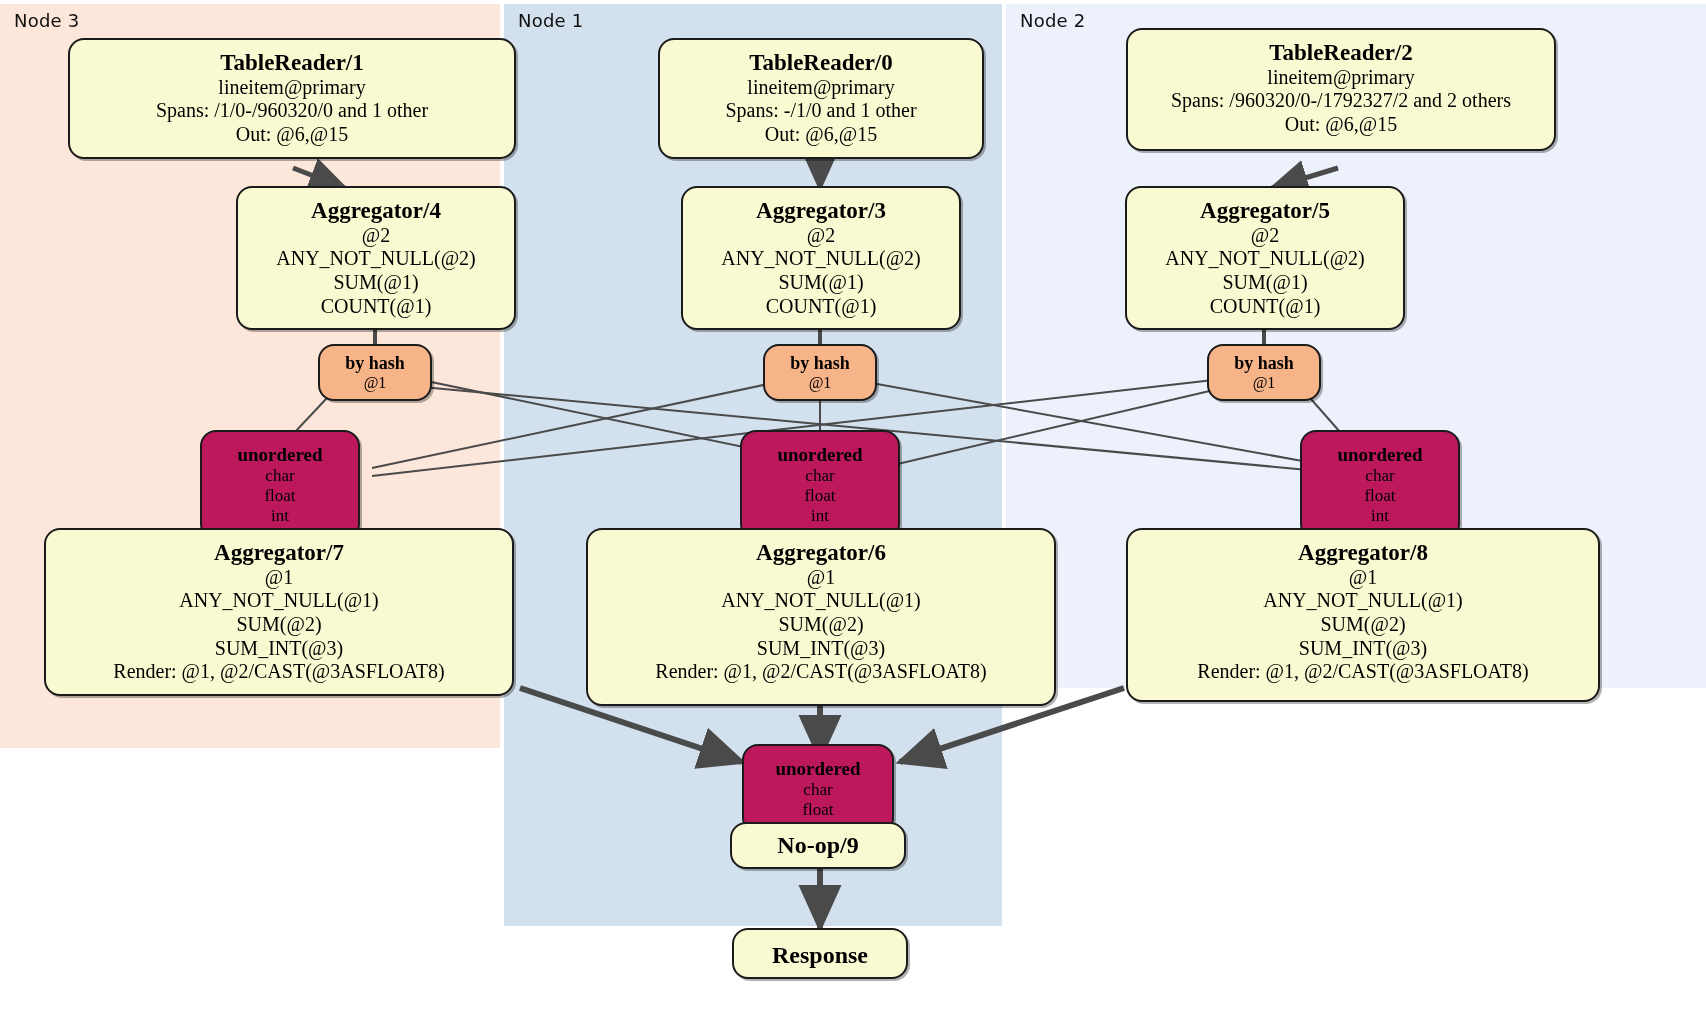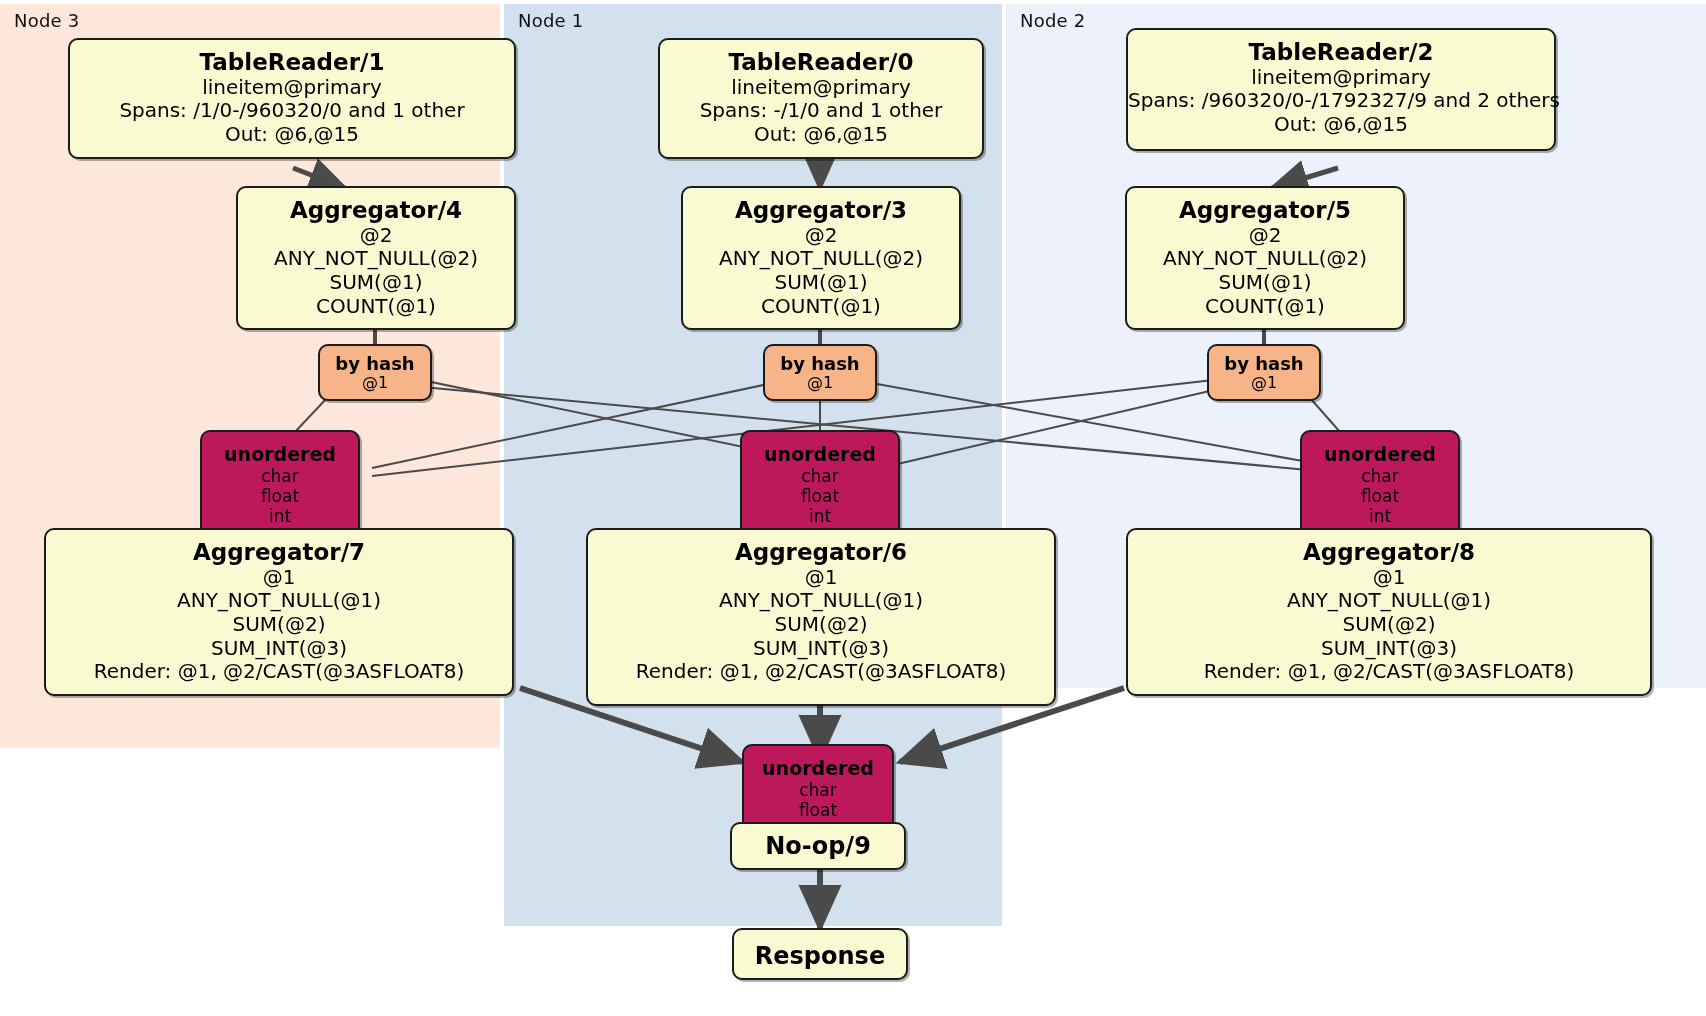--- a/index.html
+++ b/index.html
@@ -4,22 +4,22 @@
 <style>
   html,body{margin:0;padding:0;background:#ffffff;}
   body{width:1706px;height:1016px;overflow:hidden;
        font-family:"DejaVu Sans","Liberation Sans",sans-serif;}
   #stage{position:relative;width:1706px;height:1016px;}
 
   .panel{position:absolute;box-sizing:border-box;}
   .panel-label{position:absolute;font-size:18px;color:#111;letter-spacing:.2px;}
 
   .node{position:absolute;box-sizing:border-box;text-align:center;
-        border:2px solid #1b1b1b;border-radius:10px;
-        box-shadow:2px 2px 0 rgba(0,0,0,.30);}
+        border:2px solid #1b1b1b;border-radius:16px;
+        box-shadow:2px 2px 0 rgba(0,0,0,.30);font-family:Liberation Serif, serif;}
   .proc{background:#FAFAD2;}
   .router{background:#be185d;border-color:#1b1b1b;}
   .hash{background:#F7B488;border-color:#1b1b1b;}
 
   .n-title{font-weight:bold;font-size:23px;color:#000;line-height:1.12;}
   .n-line{font-size:20px;color:#000;line-height:1.18;white-space:nowrap;}
   .r-title{font-weight:bold;font-size:19px;color:#000;line-height:1.15;}
   .r-line{font-size:17px;color:#000;line-height:1.18;}
   .h-title{font-weight:bold;font-size:18px;color:#000;line-height:1.1;}
   .h-line{font-size:16px;color:#000;line-height:1.1;}
@@ -88,21 +88,21 @@
   <div class="node proc nodebox" id="tr0" style="left: 658px; top: 38px; width: 326px; padding-top: 10px; padding-bottom: 10px;">
     <div class="n-title">TableReader/0</div>
     <div class="n-line">lineitem@primary</div>
     <div class="n-line">Spans: -/1/0 and 1 other</div>
     <div class="n-line">Out: @6,@15</div>
   </div>
 
   <div class="node proc nodebox" id="tr2" style="left: 1126px; top: 28px; width: 430px; padding-top: 10px; padding-bottom: 12px;">
     <div class="n-title">TableReader/2</div>
     <div class="n-line">lineitem@primary</div>
-    <div class="n-line">Spans: /960320/0-/1792327/9 and 2 others</div>
+    <div class="n-line">Spans: /960320/0-/1792327/2 and 2 others</div>
     <div class="n-line">Out: @6,@15</div>
   </div>
 
   <div class="node proc nodebox" id="agg4" style="left: 236px; top: 186px; width: 280px; padding-top: 10px; padding-bottom: 10px;">
     <div class="n-title">Aggregator/4</div>
     <div class="n-line">@2</div>
     <div class="n-line">ANY_NOT_NULL(@2)</div>
     <div class="n-line">SUM(@1)</div>
     <div class="n-line">COUNT(@1)</div>
   </div>
@@ -166,21 +166,21 @@
 
   <div class="node proc nodebox" id="agg6" style="left: 586px; top: 528px; width: 470px; padding-top: 10px; padding-bottom: 20px;">
     <div class="n-title">Aggregator/6</div>
     <div class="n-line">@1</div>
     <div class="n-line">ANY_NOT_NULL(@1)</div>
     <div class="n-line">SUM(@2)</div>
     <div class="n-line">SUM_INT(@3)</div>
     <div class="n-line">Render: @1, @2/CAST(@3ASFLOAT8)</div>
   </div>
 
-  <div class="node proc nodebox" id="agg8" style="left: 1126px; top: 528px; width: 526px; padding-top: 10px; padding-bottom: 10px;">
+  <div class="node proc nodebox" id="agg8" style="left: 1126px; top: 528px; width: 474px; padding-top: 10px; padding-bottom: 16px;">
     <div class="n-title">Aggregator/8</div>
     <div class="n-line">@1</div>
     <div class="n-line">ANY_NOT_NULL(@1)</div>
     <div class="n-line">SUM(@2)</div>
     <div class="n-line">SUM_INT(@3)</div>
     <div class="n-line">Render: @1, @2/CAST(@3ASFLOAT8)</div>
   </div>
 
   <div class="node router nodebox" id="unfinal" style="left: 742px; top: 744px; width: 152px; padding-top: 12px; padding-bottom: 12px;">
     <div class="r-title">unordered</div>

